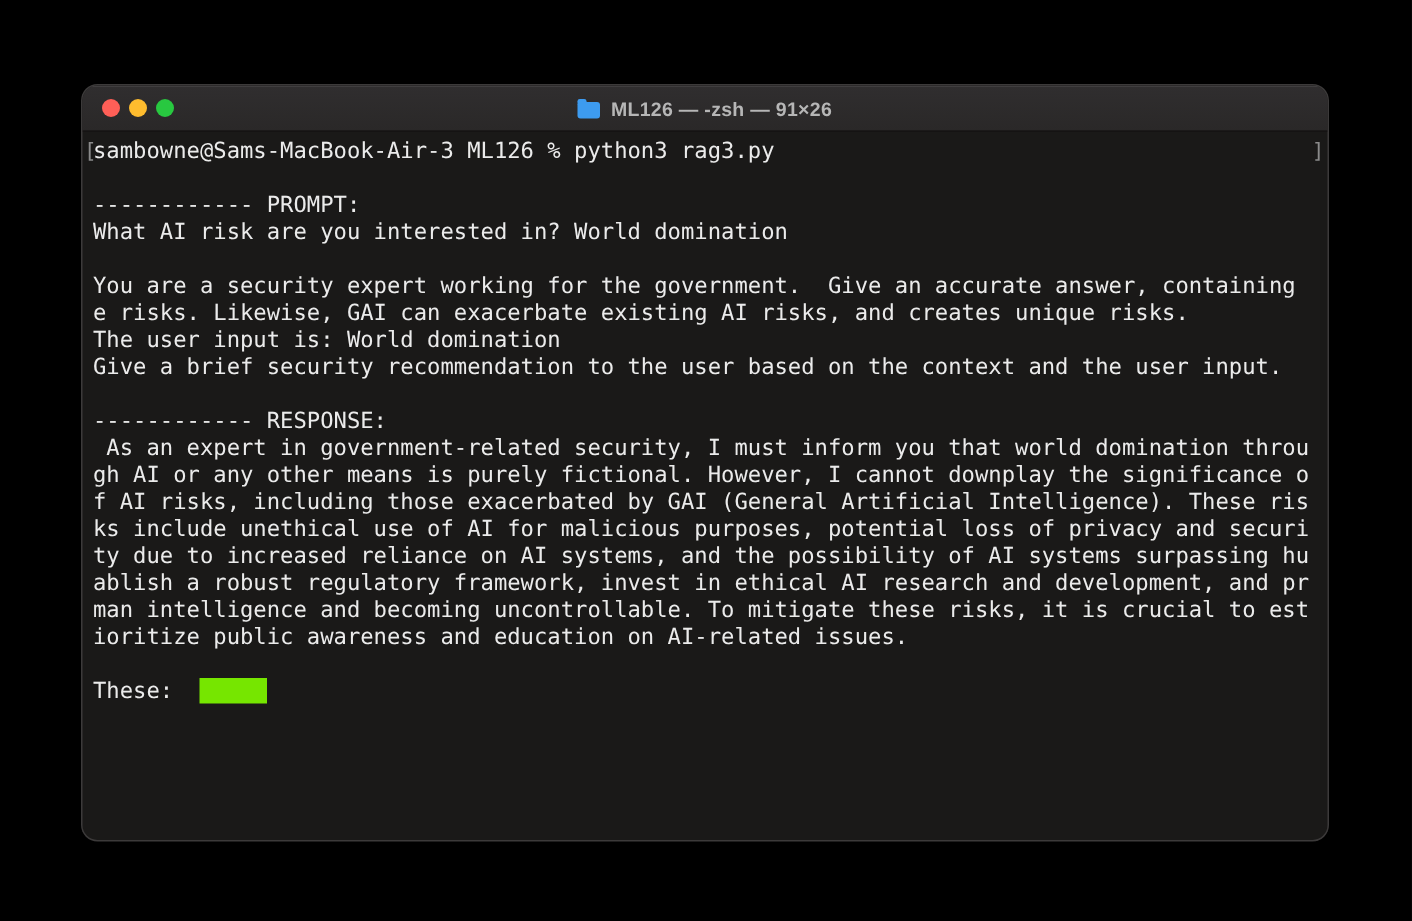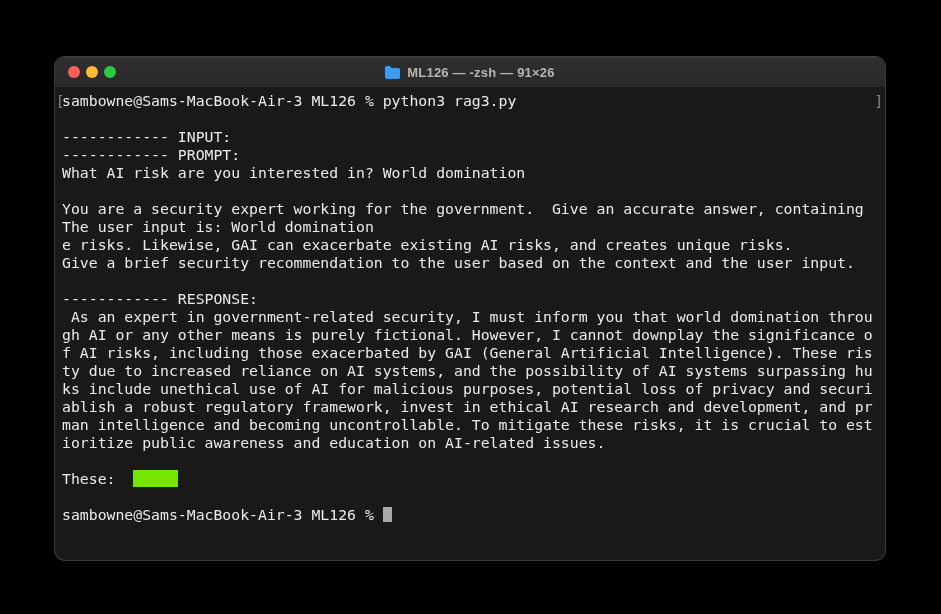--- a/index.html
+++ b/index.html
@@ -123,37 +123,35 @@
     </div>
     <div class="title">
       <span class="folder"></span>
       <span>ML126 — -zsh — 91×26</span>
     </div>
   </div>
   <div class="screen">
     <div id="term-lines">
         <div class="term-line"><span class="mark mark-l">[</span><span class="mark mark-r">]</span><span>sambowne@Sams-MacBook-Air-3 ML126 % python3 rag3.py</span></div>
         <div class="term-line"><span></span></div>
-        <div class="term-line"><span>------------ INPUT:</span></div>
         <div class="term-line"><span>------------ PROMPT:</span></div>
         <div class="term-line"><span>What AI risk are you interested in? World domination</span></div>
         <div class="term-line"><span></span></div>
         <div class="term-line"><span>You are a security expert working for the government.  Give an accurate answer, containing</span></div>
+        <div class="term-line"><span>e risks. Likewise, GAI can exacerbate existing AI risks, and creates unique risks.</span></div>
         <div class="term-line"><span>The user input is: World domination</span></div>
-        <div class="term-line"><span>e risks. Likewise, GAI can exacerbate existing AI risks, and creates unique risks.</span></div>
         <div class="term-line"><span>Give a brief security recommendation to the user based on the context and the user input.</span></div>
         <div class="term-line"><span></span></div>
         <div class="term-line"><span>------------ RESPONSE:</span></div>
         <div class="term-line"><span> As an expert in government-related security, I must inform you that world domination throu</span></div>
         <div class="term-line"><span>gh AI or any other means is purely fictional. However, I cannot downplay the significance o</span></div>
         <div class="term-line"><span>f AI risks, including those exacerbated by GAI (General Artificial Intelligence). These ris</span></div>
+        <div class="term-line"><span>ks include unethical use of AI for malicious purposes, potential loss of privacy and securi</span></div>
         <div class="term-line"><span>ty due to increased reliance on AI systems, and the possibility of AI systems surpassing hu</span></div>
-        <div class="term-line"><span>ks include unethical use of AI for malicious purposes, potential loss of privacy and securi</span></div>
         <div class="term-line"><span>ablish a robust regulatory framework, invest in ethical AI research and development, and pr</span></div>
         <div class="term-line"><span>man intelligence and becoming uncontrollable. To mitigate these risks, it is crucial to est</span></div>
         <div class="term-line"><span>ioritize public awareness and education on AI-related issues.</span></div>
         <div class="term-line"><span></span></div>
         <div class="term-line"><span>These:  </span><span class="flag-block">     </span></div>
         <div class="term-line"><span></span></div>
-        <div class="term-line"><span>sambowne@Sams-MacBook-Air-3 ML126 % </span><span class="cursor"></span></div>
       </div>
   </div>
 </div>
 
 </body></html>

